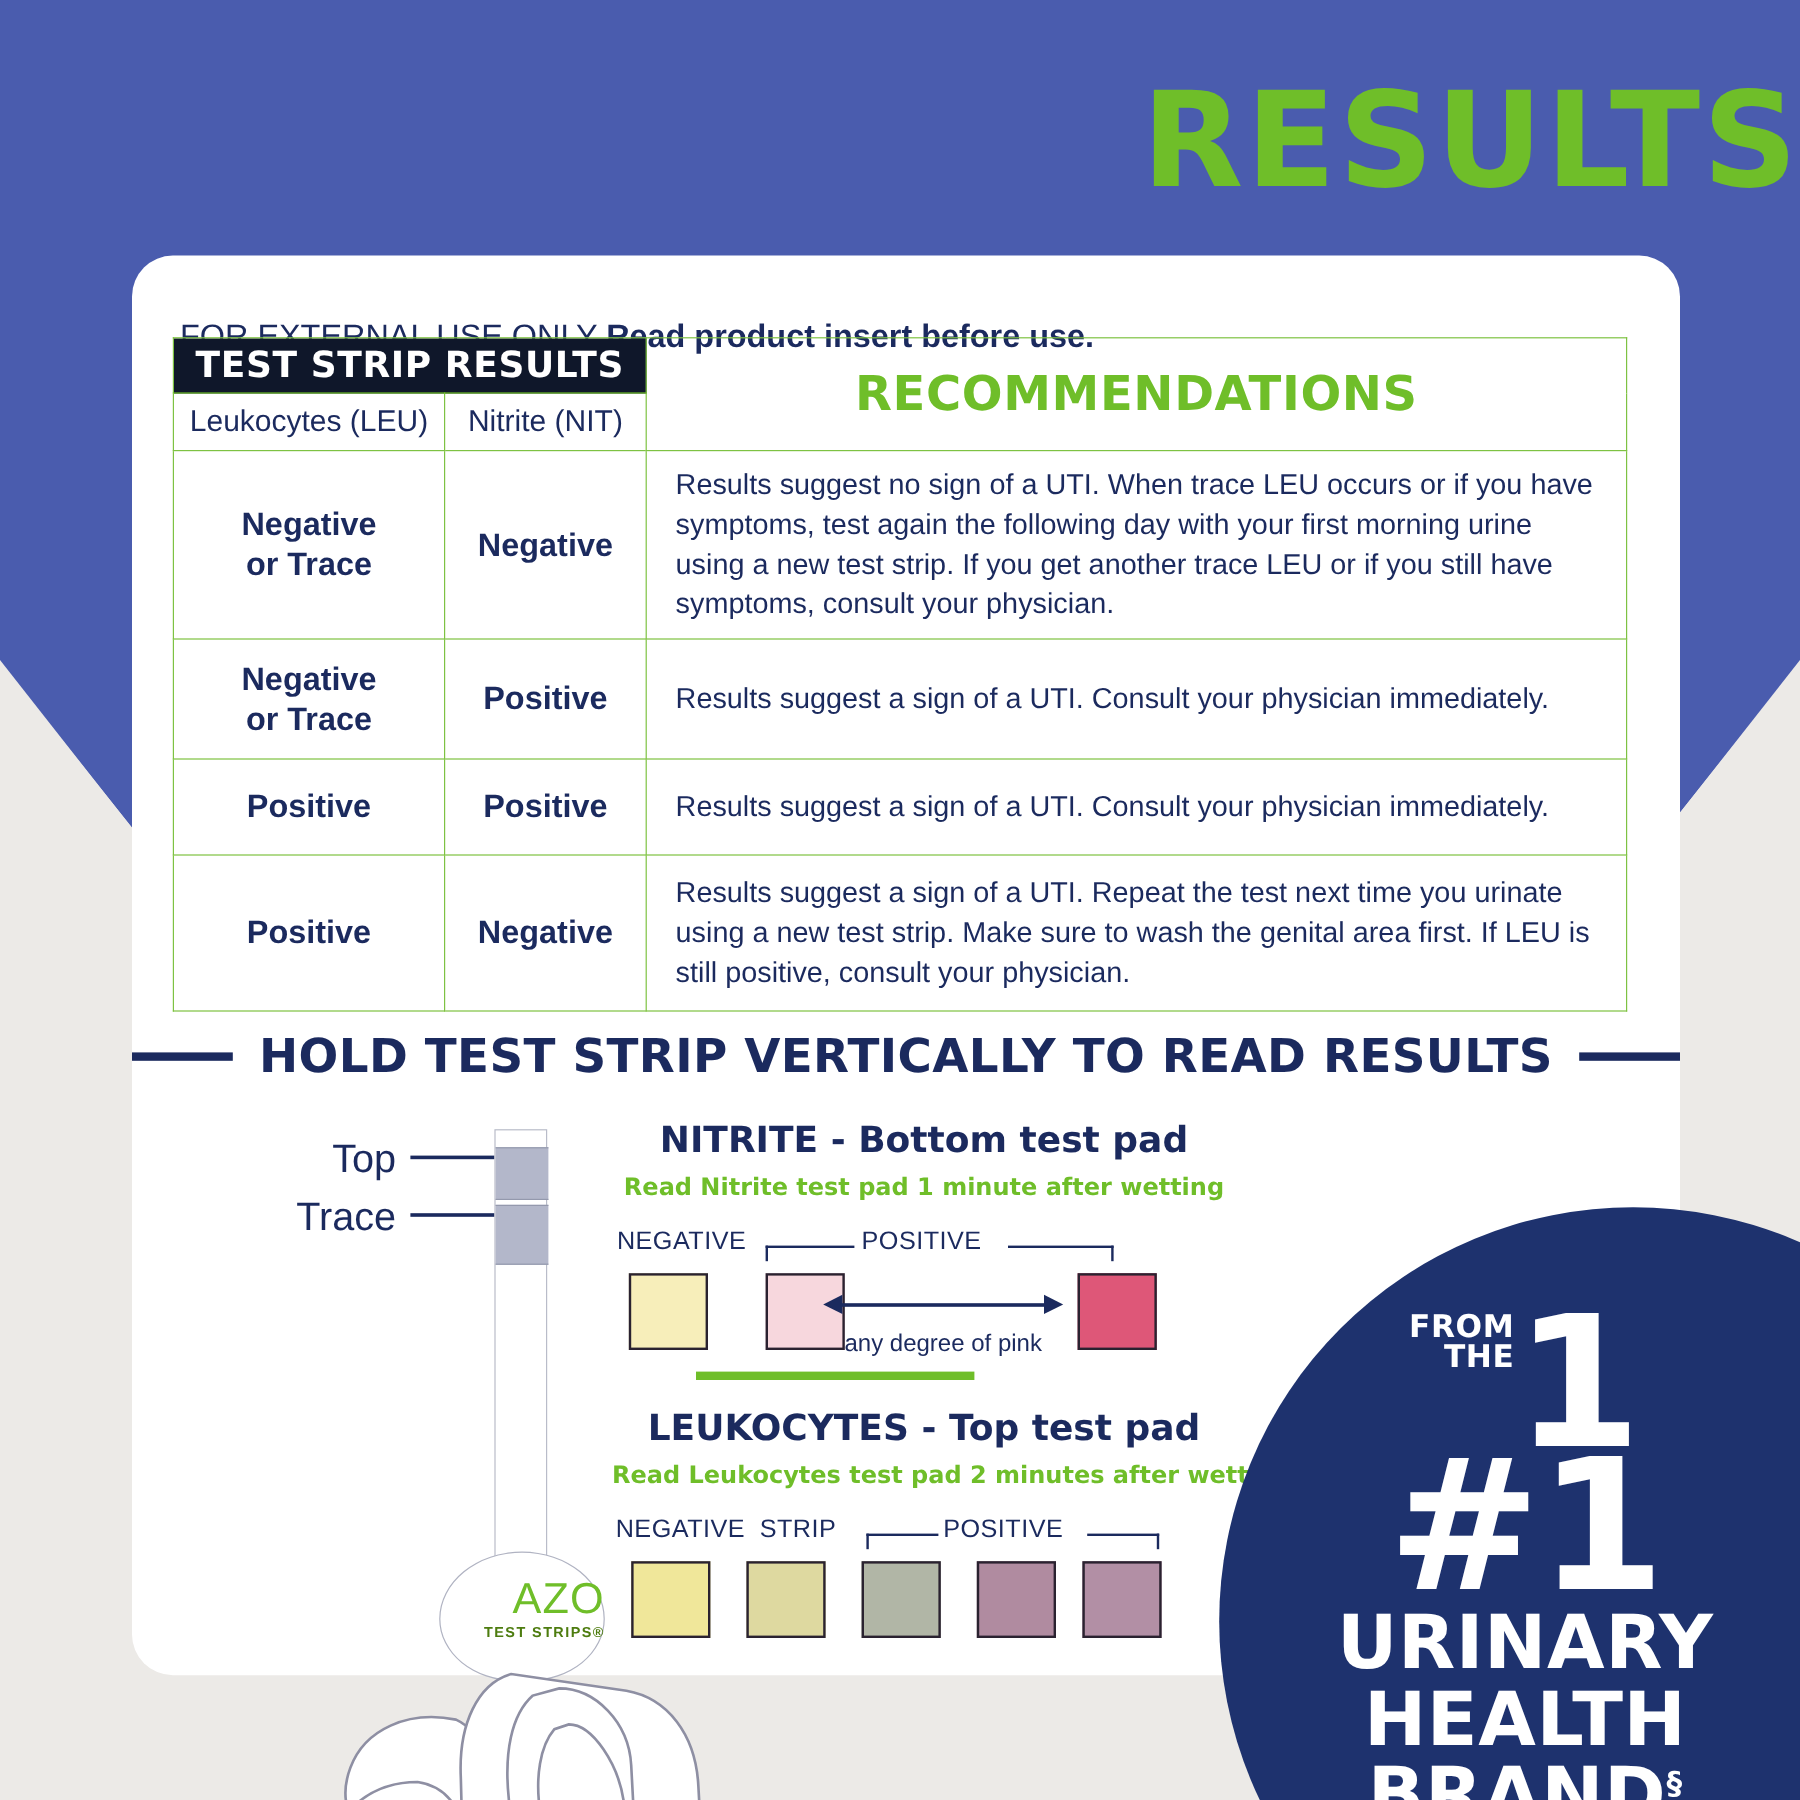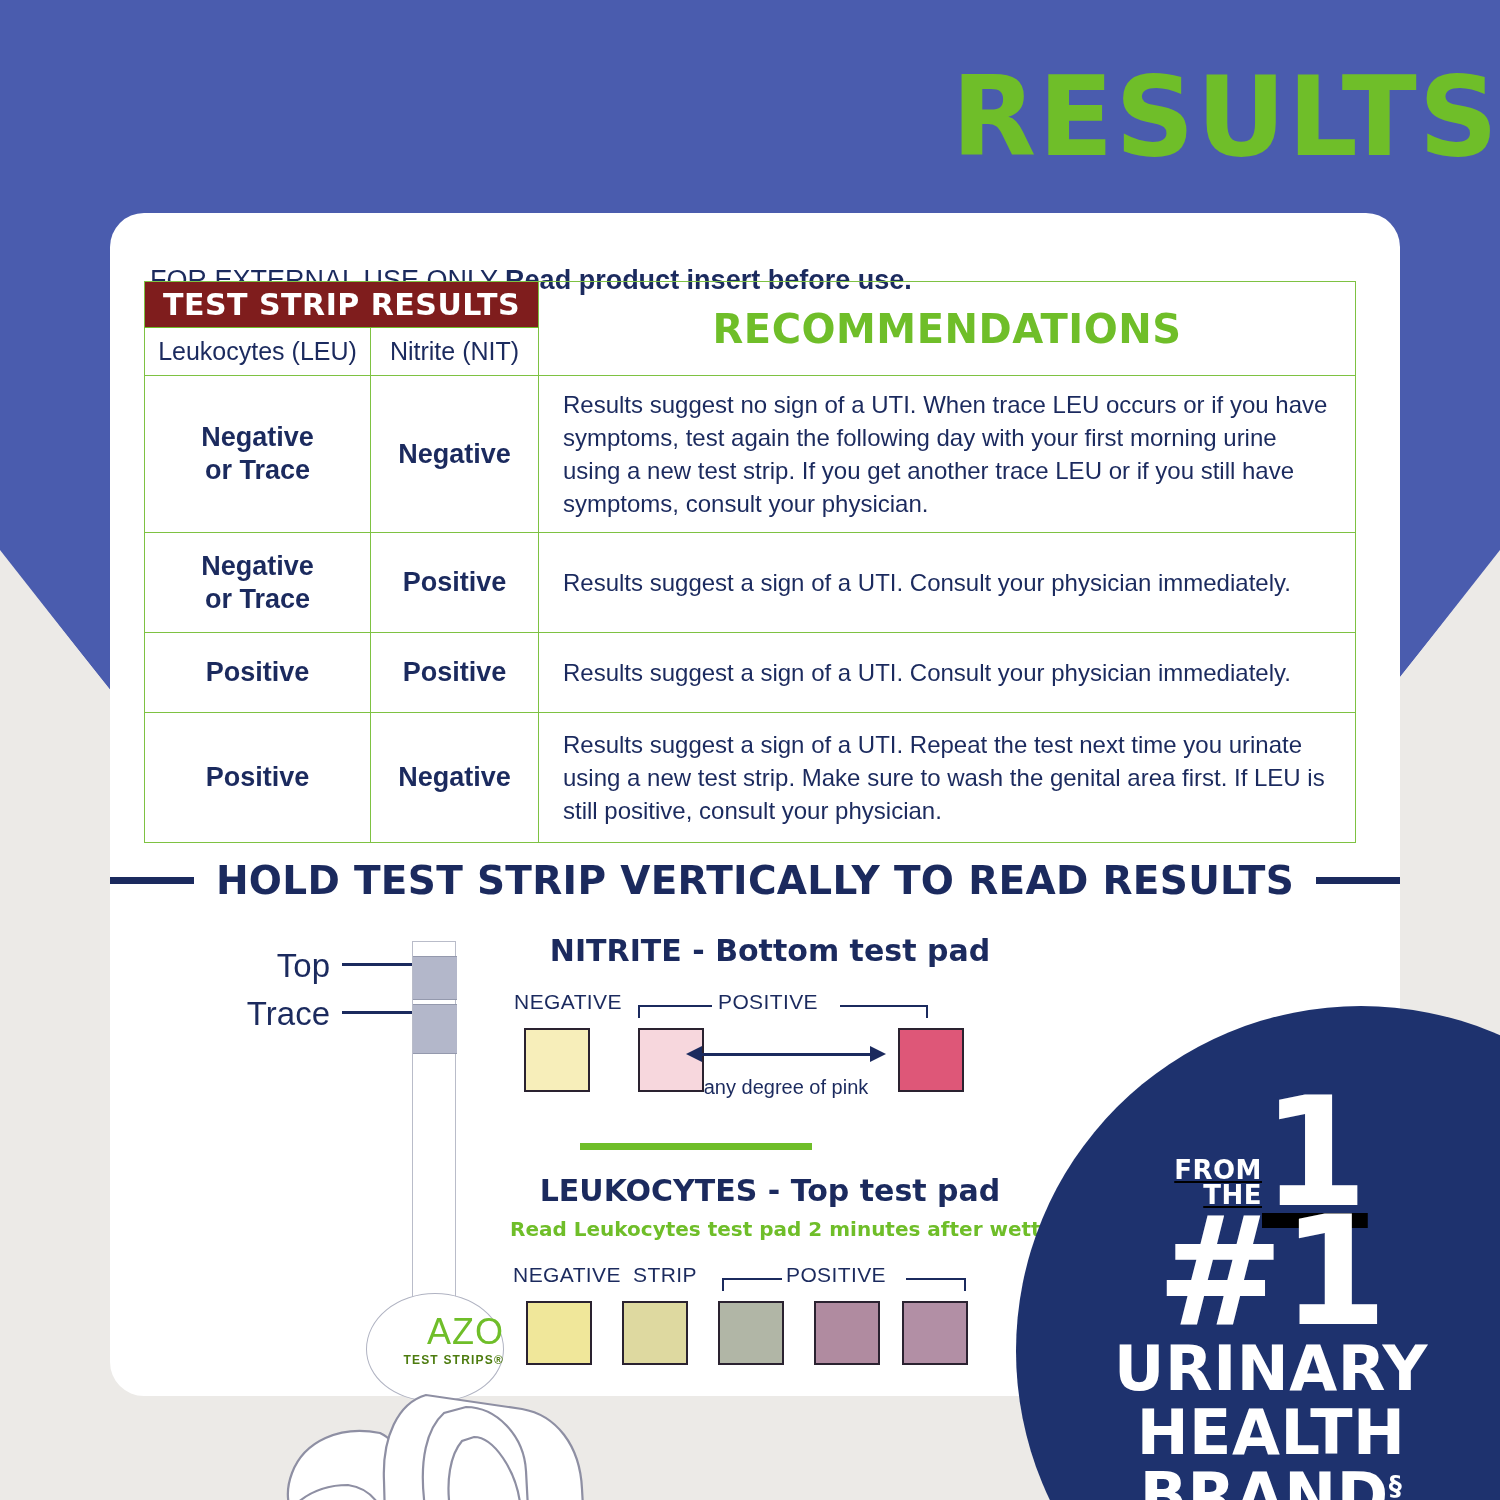--- a/index.html
+++ b/index.html
@@ -55,21 +55,21 @@
     position: absolute; left: 34px; top: 68px;
     width: 1212px;
     border-collapse: collapse;
     table-layout: fixed;
   }
   #results-table td, #results-table th {
     border: 1.6px solid #7ec242;
     vertical-align: middle;
   }
   .hdr-green {
-    background: #7f1d1d;
+    background: #0f172a;
     color: #ffffff;
     font-size: 30px; font-weight: 900;
     letter-spacing: 0.5px;
     text-align: center;
     height: 46px;
     font-family: "DejaVu Sans", sans-serif;
     border-bottom: 1.6px solid #6fbe29 !important;
   }
   .hdr-rec {
     color: #6fbe29;
@@ -238,21 +238,21 @@
     position: absolute;
     left: 1016px; top: 1006px;
     width: 690px; height: 690px;
     background: #1e326e;
     border-radius: 50%;
   }
   #badge-inner {
     position: absolute; left: 70px; top: 88px; width: 370px;
   }
   #from-the-row {
-    display: flex; align-items: flex-end; justify-content: center; gap: 0; text-decoration: underline;
+    display: flex; align-items: flex-start; justify-content: center; gap: 0;
   }
   #from-the {
     color: #fff; font-weight: 900; font-size: 26px; line-height: 0.97;
     text-align: right; letter-spacing: 0.5px;
     font-family: "DejaVu Sans", sans-serif;
     padding-bottom: 4px;
   }
   #numeral-one {
     color: #fff; font-weight: 900; font-size: 152px; line-height: 0.78;
     font-family: "DejaVu Sans", sans-serif;
@@ -353,20 +353,21 @@
       <path d="M232 138 C220 152 216 178 220 206 C224 238 242 256 262 254 C282 252 294 230 290 200 C286 168 264 134 244 134 Z" fill="#ffffff"></path>
       <path d="M206 320 C236 316 270 320 292 336"></path>
       <path d="M252 336 C266 348 270 366 264 384"></path>
     </g>
   </svg>
 
   <div class="pad-section" id="nitrite-section">
     <div class="pad-title">
       <span class="strong">NITRITE</span><span class="light"> - Bottom test pad</span>
     </div>
+    <div class="pad-sub">Read Nitrite test pad 1 minute after wetting</div>
 
     <div class="legend-row">
       <span class="legend-lbl" style="left:0; width:116px;">NEGATIVE</span>
       <span class="bracket" style="left:128px; width:290px;">
         <span class="gap" style="left:72px; width:128px;"></span>
       </span>
       <span class="legend-lbl" style="left:198px; width:120px;">POSITIVE</span>
     </div>
 
     <div class="swatch-row">

